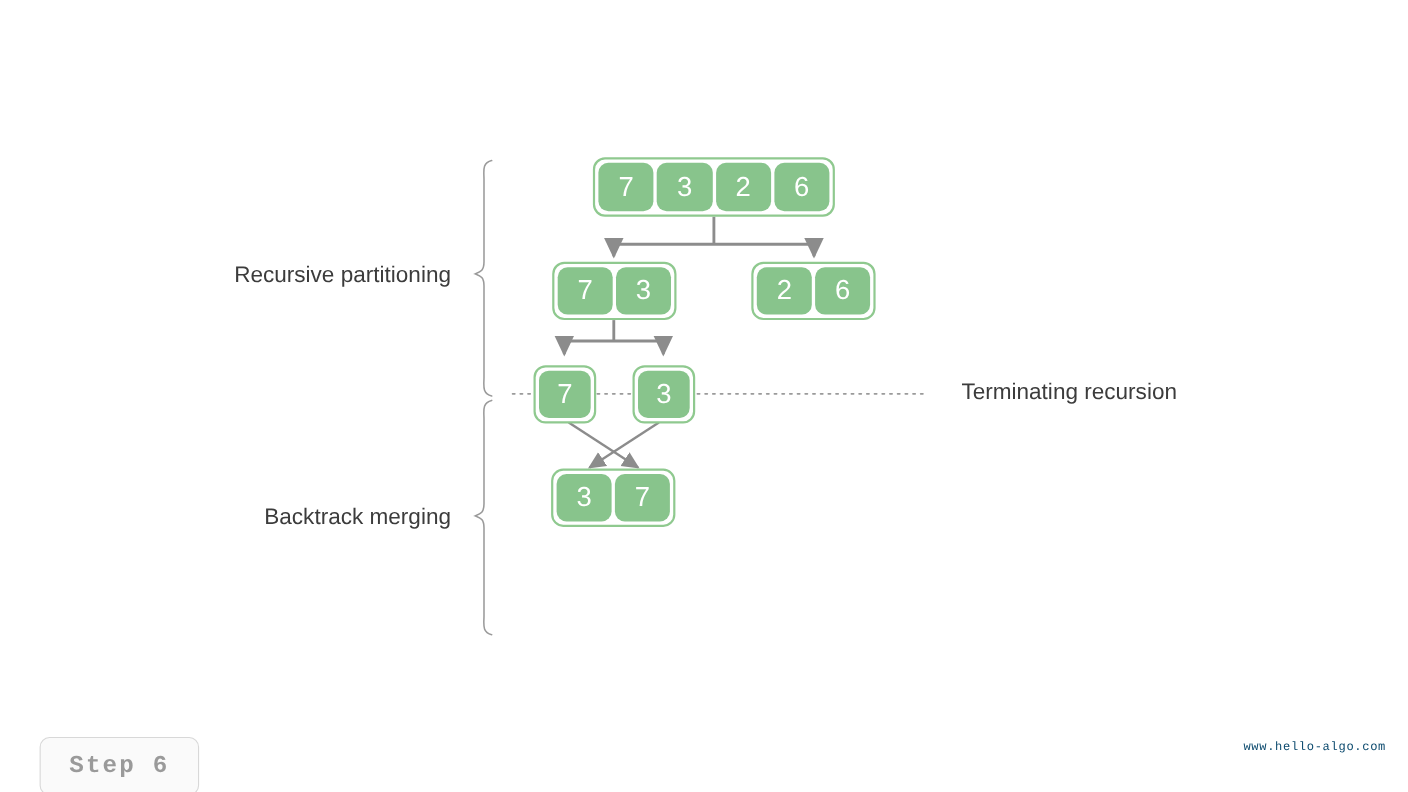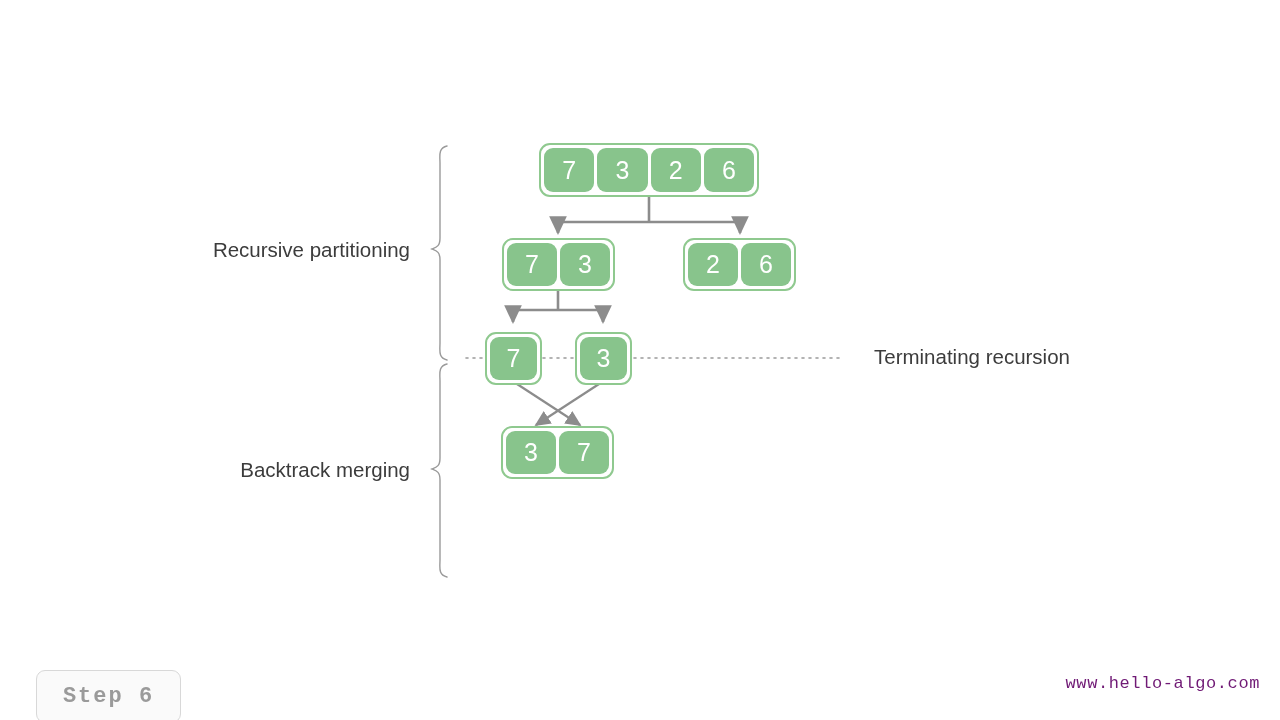--- a/index.html
+++ b/index.html
@@ -94,23 +94,23 @@
     color: #9a9a9a;
     margin-top: 30px;
   }
 
   
   #watermark {
     position: absolute;
     right: 20px;
     top: 674px;
     font-family: "Liberation Mono", monospace;
-    font-size: 17px;
+    font-size: 11px;
     letter-spacing: 0.6px;
-    color: #701a75;
+    color: #0c4a6e;
   }
 </style>
 </head>
 <body>
 
 <div id="stage">
 
   <svg id="wires" viewBox="0 0 1280 720">
     <defs>
       <marker id="arrowhead" markerWidth="8" markerHeight="8" refX="6.4" refY="4" orient="auto" markerUnits="strokeWidth">

